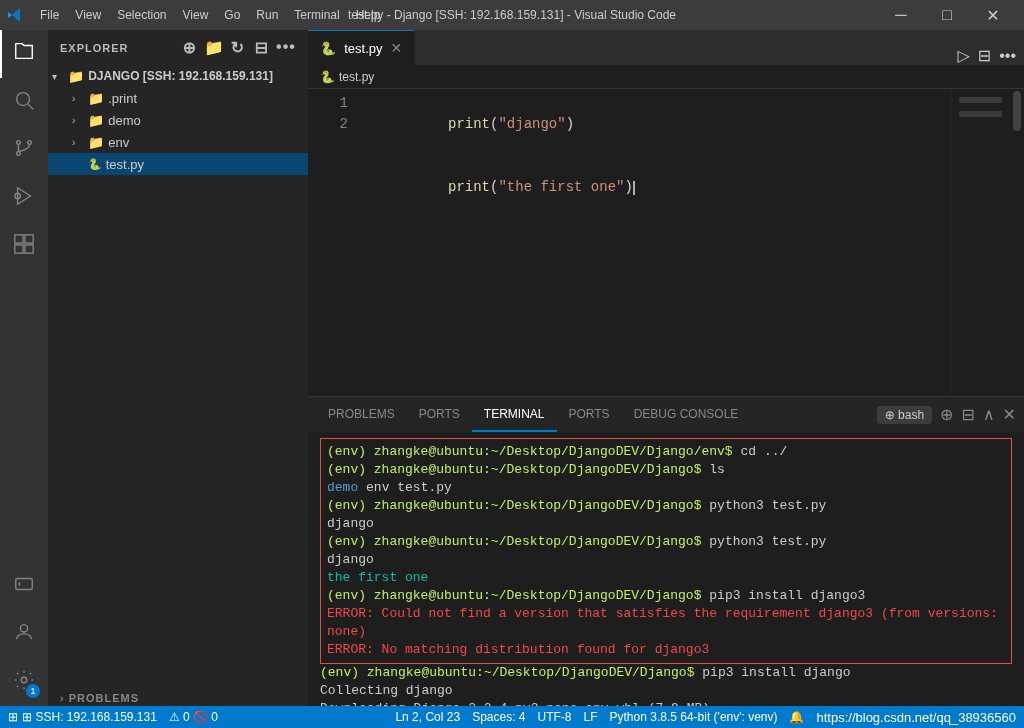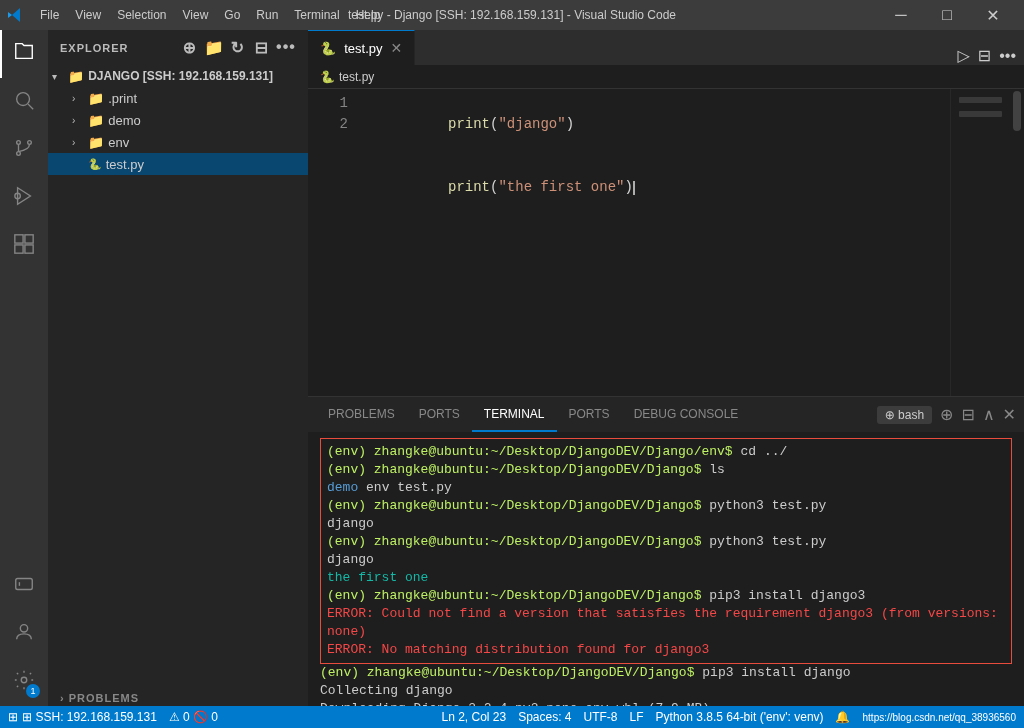--- a/index.html
+++ b/index.html
@@ -576,16 +576,16 @@
     <div class="status-item">
       <span>LF</span>
     </div>
     <div class="status-item">
       <span>Python 3.8.5 64-bit ('env': venv)</span>
     </div>
     <div class="status-item">
       <span>🔔</span>
     </div>
     <div class="status-item">
-      <span style="font-size:10px;">https://blog.csdn.net/qq_38936560</span>
+      <span style="font-size:13px;">https://blog.csdn.net/qq_38936560</span>
     </div>
   </div>
 </div>
 
 </body></html>

